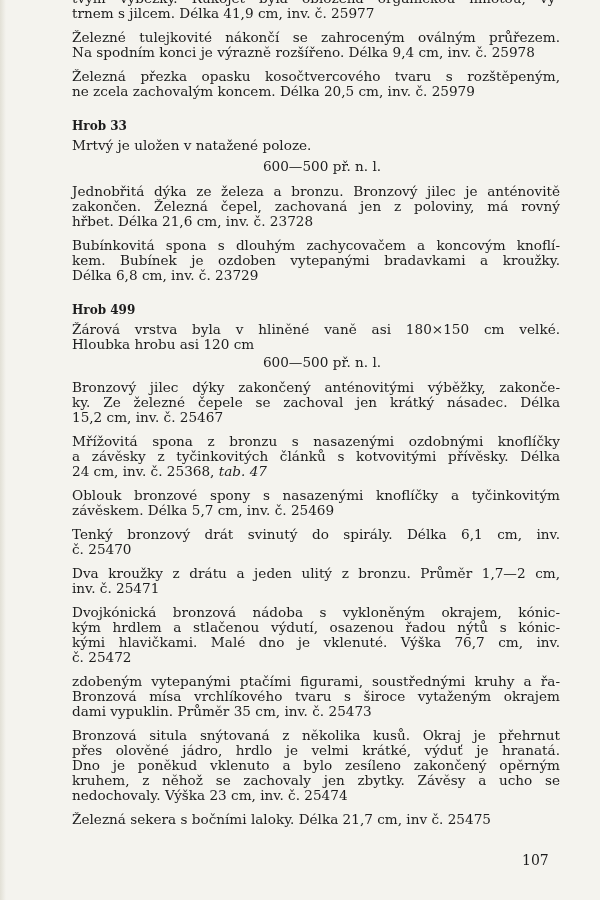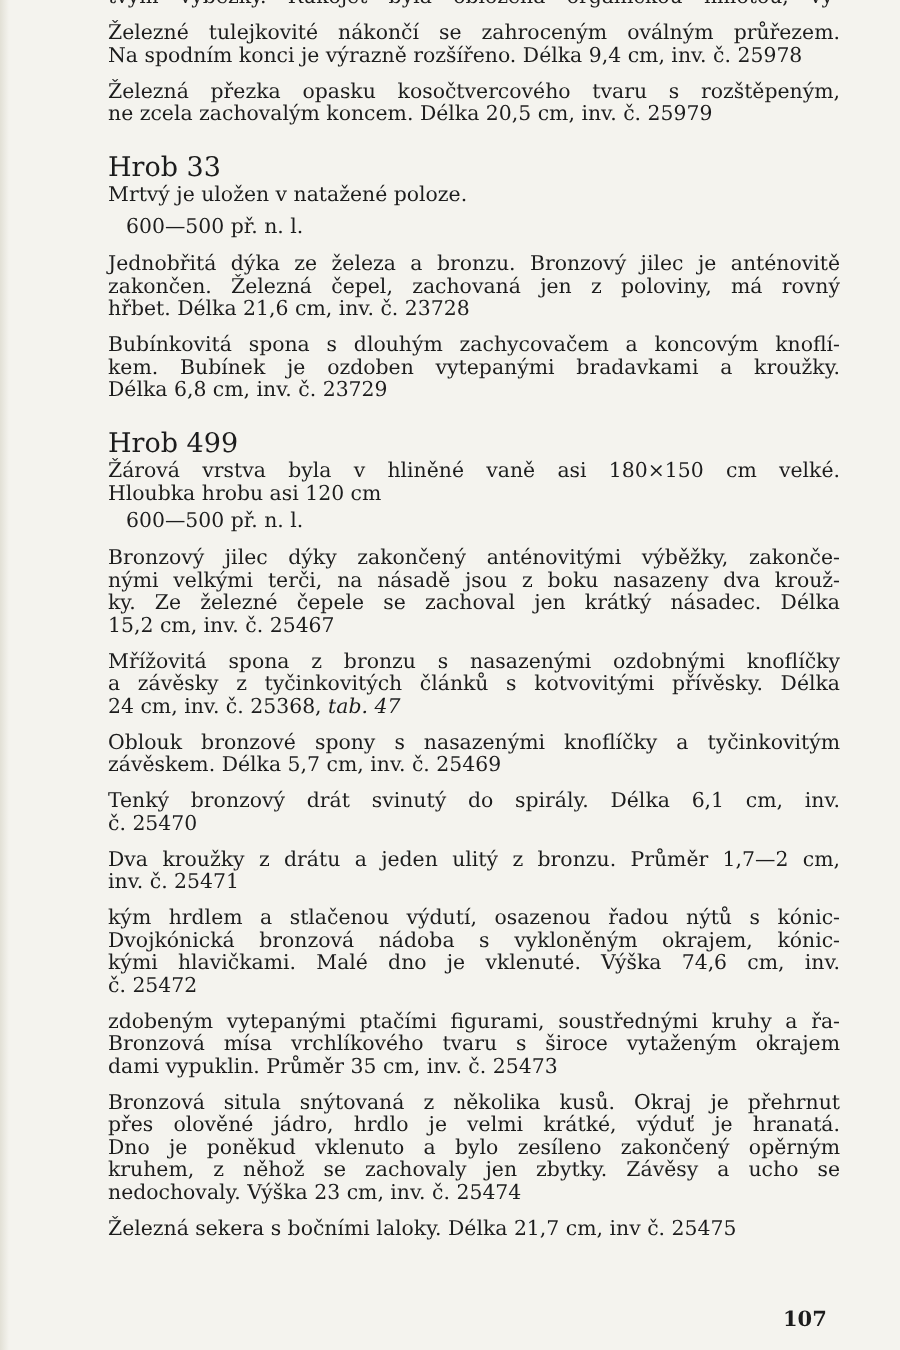--- a/index.html
+++ b/index.html
@@ -14,37 +14,38 @@
       position: absolute; left: 72px; top: -9px; width: 488px;
       font-size: 13.6px; line-height: 15px;
     }
     .left-edge {
       position: absolute; left: 0; top: 0; width: 6px; height: 900px;
       background: linear-gradient(to right, #e2e0d6, #f4f3ee);
     }
     .entry { margin: 0 0 9px 0; text-align: justify; text-align-last: left; }
     .entry .l { display: block; text-align: justify; text-align-last: justify; white-space: nowrap; }
     .entry .l.last { text-align-last: left; }
-    .heading { font-weight: normal; font-size: 18px; margin: 20px 0 4px 0; }
+    .heading { font-weight: bold; font-size: 12px; margin: 20px 0 4px 0; }
     .plain { margin: 0 0 6px 0; }
-    .date { margin: 0 0 10px 12px; }
+    .date { margin: 0 0 10px 12px; text-align: center; }
     .page-number {
-      position: absolute; left: 522px; top: 872px;
-      font-family: "DejaVu Serif", serif; font-weight: bold; font-size: 14px;
+      position: absolute; left: 522px; top: 852px;
+      font-family: "DejaVu Serif", serif; font-weight: normal; font-size: 14px;
     }
     i { font-style: italic; }
   </style>
 </head>
 <body>
 
 <div class="left-edge"></div>
 
 <div class="page">
   <div class="entry">
     <span class="l">tvým výběžky. Rukojeť byla obložena organickou hmotou, vý-</span>
+    <span class="l last">trnem s jilcem. Délka 41,9 cm, inv. č. 25977</span>
   </div>
   <div class="entry">
     <span class="l">Železné tulejkovité nákončí se zahroceným oválným průřezem.</span>
     <span class="l last">Na spodním konci je výrazně rozšířeno. Délka 9,4 cm, inv. č. 25978</span>
   </div>
   <div class="entry">
     <span class="l">Železná přezka opasku kosočtvercového tvaru s rozštěpeným,</span>
     <span class="l last">ne zcela zachovalým koncem. Délka 20,5 cm, inv. č. 25979</span>
   </div>
 
@@ -64,21 +65,20 @@
 
   <div class="heading">Hrob 499</div>
   <div class="entry" style="margin-bottom:3px">
     <span class="l">Žárová vrstva byla v hliněné vaně asi 180×150 cm velké.</span>
     <span class="l last">Hloubka hrobu asi 120 cm</span>
   </div>
   <div class="date">600—500 př. n. l.</div>
 
   <div class="entry">
     <span class="l">Bronzový jilec dýky zakončený anténovitými výběžky, zakonče-</span>
-    <span class="l">nými velkými terči, na násadě jsou z boku nasazeny dva krouž-</span>
     <span class="l">ky. Ze železné čepele se zachoval jen krátký násadec. Délka</span>
     <span class="l last">15,2 cm, inv. č. 25467</span>
   </div>
   <div class="entry">
     <span class="l">Mřížovitá spona z bronzu s nasazenými ozdobnými knoflíčky</span>
     <span class="l">a závěsky z tyčinkovitých článků s kotvovitými přívěsky. Délka</span>
     <span class="l last"><span>24 cm, inv. č. 25368, </span><i>tab. 47</i></span>
   </div>
   <div class="entry">
     <span class="l">Oblouk bronzové spony s nasazenými knoflíčky a tyčinkovitým</span>
@@ -86,23 +86,23 @@
   </div>
   <div class="entry">
     <span class="l">Tenký bronzový drát svinutý do spirály. Délka 6,1 cm, inv.</span>
     <span class="l last">č. 25470</span>
   </div>
   <div class="entry">
     <span class="l">Dva kroužky z drátu a jeden ulitý z bronzu. Průměr 1,7—2 cm,</span>
     <span class="l last">inv. č. 25471</span>
   </div>
   <div class="entry">
+    <span class="l">Dvojkónická bronzová nádoba s vykloněným okrajem, kónic-</span>
     <span class="l">kým hrdlem a stlačenou výdutí, osazenou řadou nýtů s kónic-</span>
-    <span class="l">Dvojkónická bronzová nádoba s vykloněným okrajem, kónic-</span>
-    <span class="l">kými hlavičkami. Malé dno je vklenuté. Výška 74,6 cm, inv.</span>
+    <span class="l">kými hlavičkami. Malé dno je vklenuté. Výška 76,7 cm, inv.</span>
     <span class="l last">č. 25472</span>
   </div>
   <div class="entry">
     <span class="l">zdobeným vytepanými ptačími figurami, soustřednými kruhy a řa-</span>
     <span class="l">Bronzová mísa vrchlíkového tvaru s široce vytaženým okrajem</span>
     <span class="l last">dami vypuklin. Průměr 35 cm, inv. č. 25473</span>
   </div>
   <div class="entry">
     <span class="l">Bronzová situla snýtovaná z několika kusů. Okraj je přehrnut</span>
     <span class="l">přes olověné jádro, hrdlo je velmi krátké, výduť je hranatá.</span>

